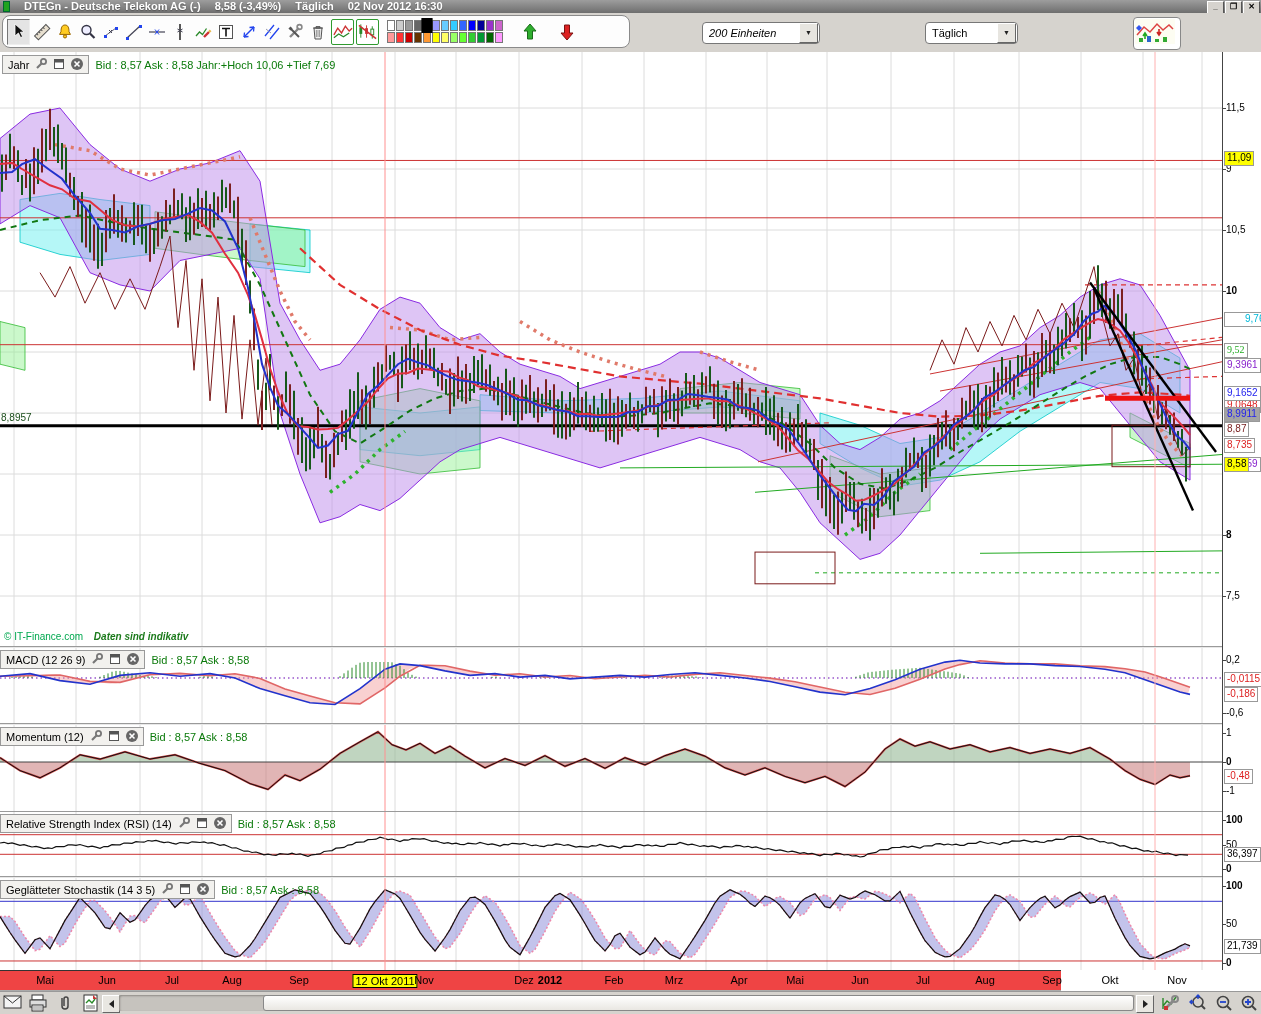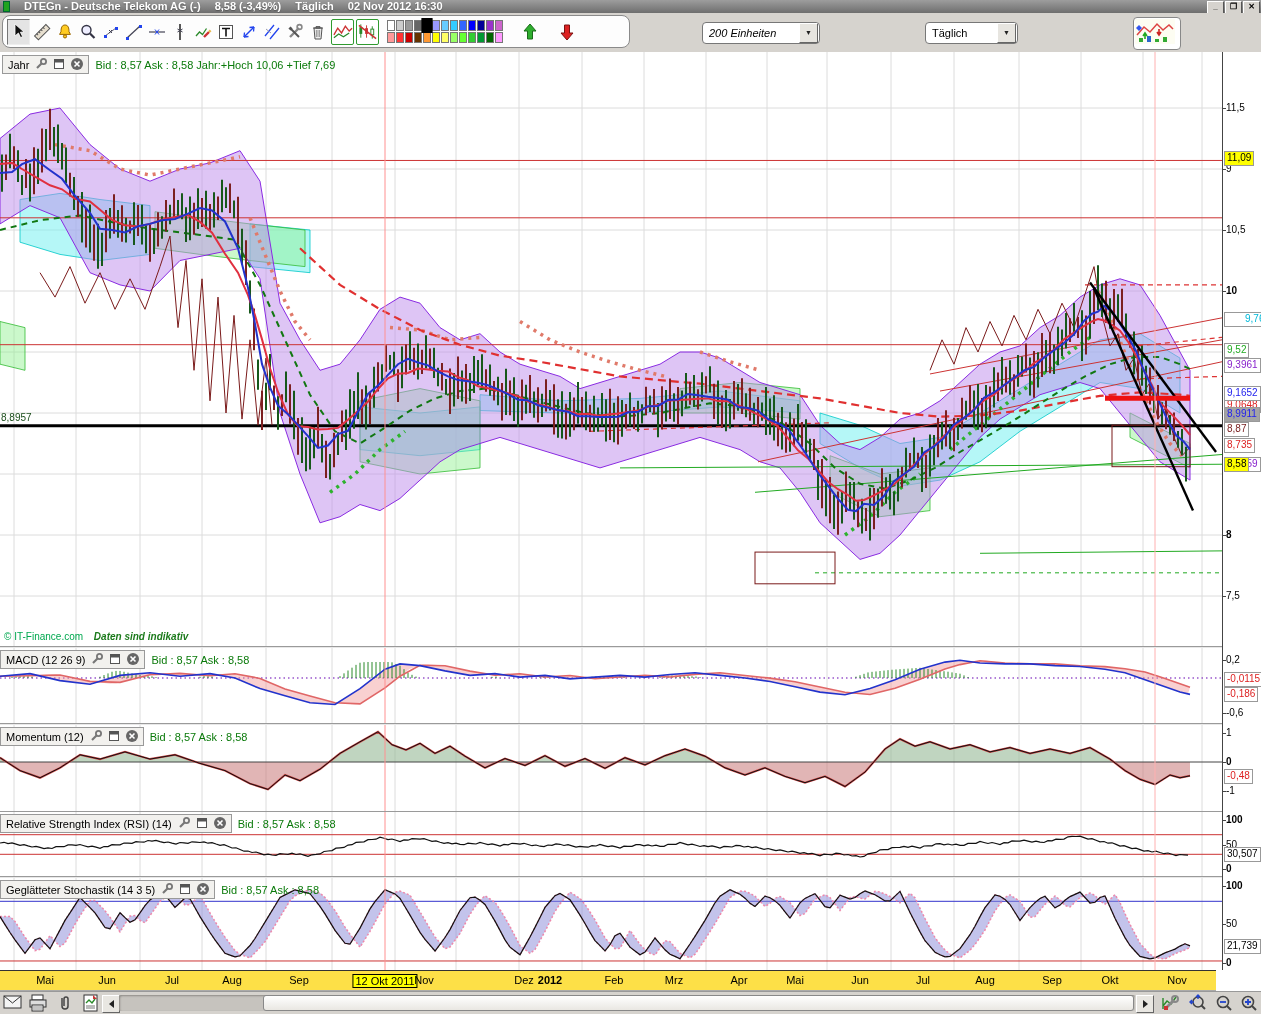--- a/index.html
+++ b/index.html
@@ -46,21 +46,21 @@
   .hdr{position:absolute;display:flex;align-items:center;gap:6px;z-index:5;}
   .hbox{display:flex;align-items:center;background:#f2f1ee;border:1px solid #999;height:17px;padding:0 3px;gap:3px;}
   .htitle{font-size:11px;color:#000;padding:0 2px;white-space:nowrap;}
   .hicon{width:15px;height:15px;display:inline-flex;cursor:pointer;}
   .bidask{color:#0a7a0a;font-size:11px;white-space:nowrap;}
   #lefttag{position:absolute;left:1px;top:412px;color:#1c4f1c;font-size:10px;z-index:4;}
   #copyright{position:absolute;left:4px;top:631px;z-index:4;font-size:10px;}
   #copyright .c1{color:#00a84f;}
   #copyright .c2{color:#1b7a1b;font-style:italic;font-weight:bold;margin-left:8px;}
   
-  #xaxis{position:absolute;left:0;top:970px;width:1216px;height:21px;background:#fde047;
+  #xaxis{position:absolute;left:0;top:970px;width:1061px;height:21px;background:#ef4444;
     border-top:1px solid #333;border-bottom:1px solid #aaa;box-sizing:border-box;}
   .xlab{position:absolute;top:3px;transform:translateX(-50%);font-size:11px;color:#000;white-space:nowrap;}
   .xlab.bold{font-weight:bold;}
   .xlab.hl{background:#ffff00;border:1px solid #000;padding:0 2px;}
   
   #bottombar{position:absolute;left:0;top:991px;width:1261px;height:23px;background:#d6d3ce;border-top:1px solid #999;}
   .bicon{position:absolute;top:2px;width:20px;height:18px;cursor:pointer;}
   .sbtn{position:absolute;top:3px;width:16px;height:16px;background:#e9e7e2;border:1px solid;border-color:#fff #666 #666 #fff;
     display:flex;align-items:center;justify-content:center;cursor:pointer;}
   .tri{width:0;height:0;border-top:4px solid transparent;border-bottom:4px solid transparent;}
@@ -1029,29 +1029,29 @@
       <div class="tickmark" style="top: 872.25px;"></div>
       <div class="tick" style="top: 866.25px;">50</div>
       <div class="tickmark" style="top: 910.5px;"></div>
       <div class="tick b" style="top: 904.5px;">0</div>
       <div class="ptag" style="top: 346.094px; color: rgb(221, 34, 34); background: rgb(255, 255, 255);">9,0648</div>
       <div class="ptag" style="top: 369.86px; color: rgb(122, 34, 34); background: rgb(255, 255, 255);">8,87</div>
       <div class="ptag" style="top: 386.33px; color: rgb(221, 34, 34); background: rgb(255, 255, 255);">8,735</div>
       <div class="ptag" style="top: 404.52px; color: rgb(136, 34, 204); background: rgb(255, 255, 255);">8,5859</div>
       <div class="ptag" style="top: 99.02px; color: rgb(0, 0, 0); background: rgb(255, 255, 0);">11,09</div>
       <div class="ptag" style="top: 260.365px; color: rgb(0, 184, 216); background: rgb(255, 255, 255); padding-left: 20px;">9,7675</div>
-      <div class="ptag" style="top: 290.56px; color: rgb(34, 170, 34); background: rgb(255, 255, 255);">9,52</div>
+      <div class="ptag" style="top: 290.56px; color: rgb(34, 170, 34); background: rgb(255, 255, 255); font-family: Liberation Serif, serif;">9,52</div>
       <div class="ptag" style="top: 305.676px; color: rgb(136, 34, 204); background: rgb(255, 255, 255);">9,3961</div>
       <div class="ptag" style="top: 333.846px; color: rgb(34, 34, 238); background: rgb(255, 255, 255);">9,1652</div>
       <div class="ptag" style="top: 355.086px; color: rgb(34, 34, 238); background: #a3a3a3;">8,9911</div>
       <div class="ptag" style="top: 405.24px; color: rgb(0, 0, 0); background: rgb(255, 255, 0);">8,58</div>
       <div class="ptag" style="top: 620.015px; color: rgb(221, 34, 34); background: rgb(255, 255, 255);">-0,0115</div>
       <div class="ptag" style="top: 635.424px; color: rgb(221, 34, 34); background: rgb(255, 255, 255); text-align: center;">-0,186</div>
       <div class="ptag" style="top: 716.824px; color: rgb(221, 34, 34); background: rgb(255, 255, 255);">-0,48</div>
-      <div class="ptag" style="top: 795.052px; color: rgb(0, 0, 0); background: rgb(255, 255, 255);">30,507</div>
+      <div class="ptag" style="top: 795.052px; color: rgb(0, 0, 0); background: rgb(255, 255, 255);">36,397</div>
       <div class="ptag" style="top: 886.87px; color: rgb(0, 0, 0); background: rgb(255, 255, 255);">21,739</div>
     </div>
 
   <div id="xaxis">
       <span class="xlab" style="left: 45px;">Mai</span>
       <span class="xlab" style="left: 107px;">Jun</span>
       <span class="xlab" style="left: 172px;">Jul</span>
       <span class="xlab" style="left: 232px;">Aug</span>
       <span class="xlab" style="left: 299px;">Sep</span>
       <span class="xlab hl" style="left: 385px;">12 Okt 2011</span>

